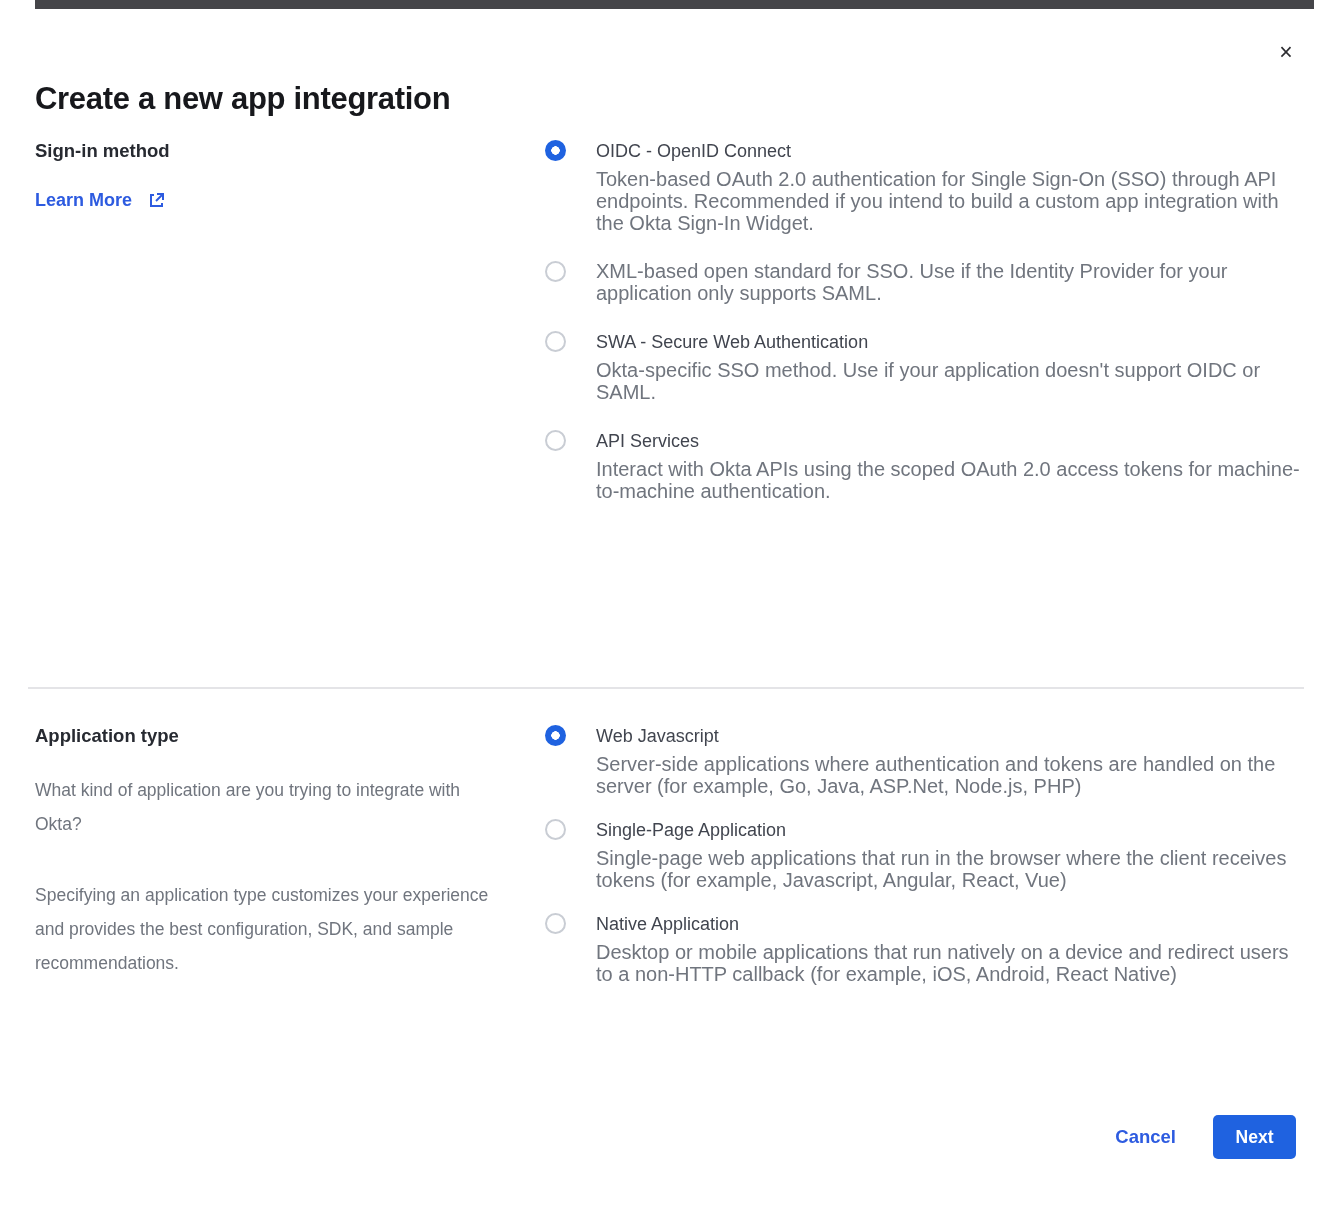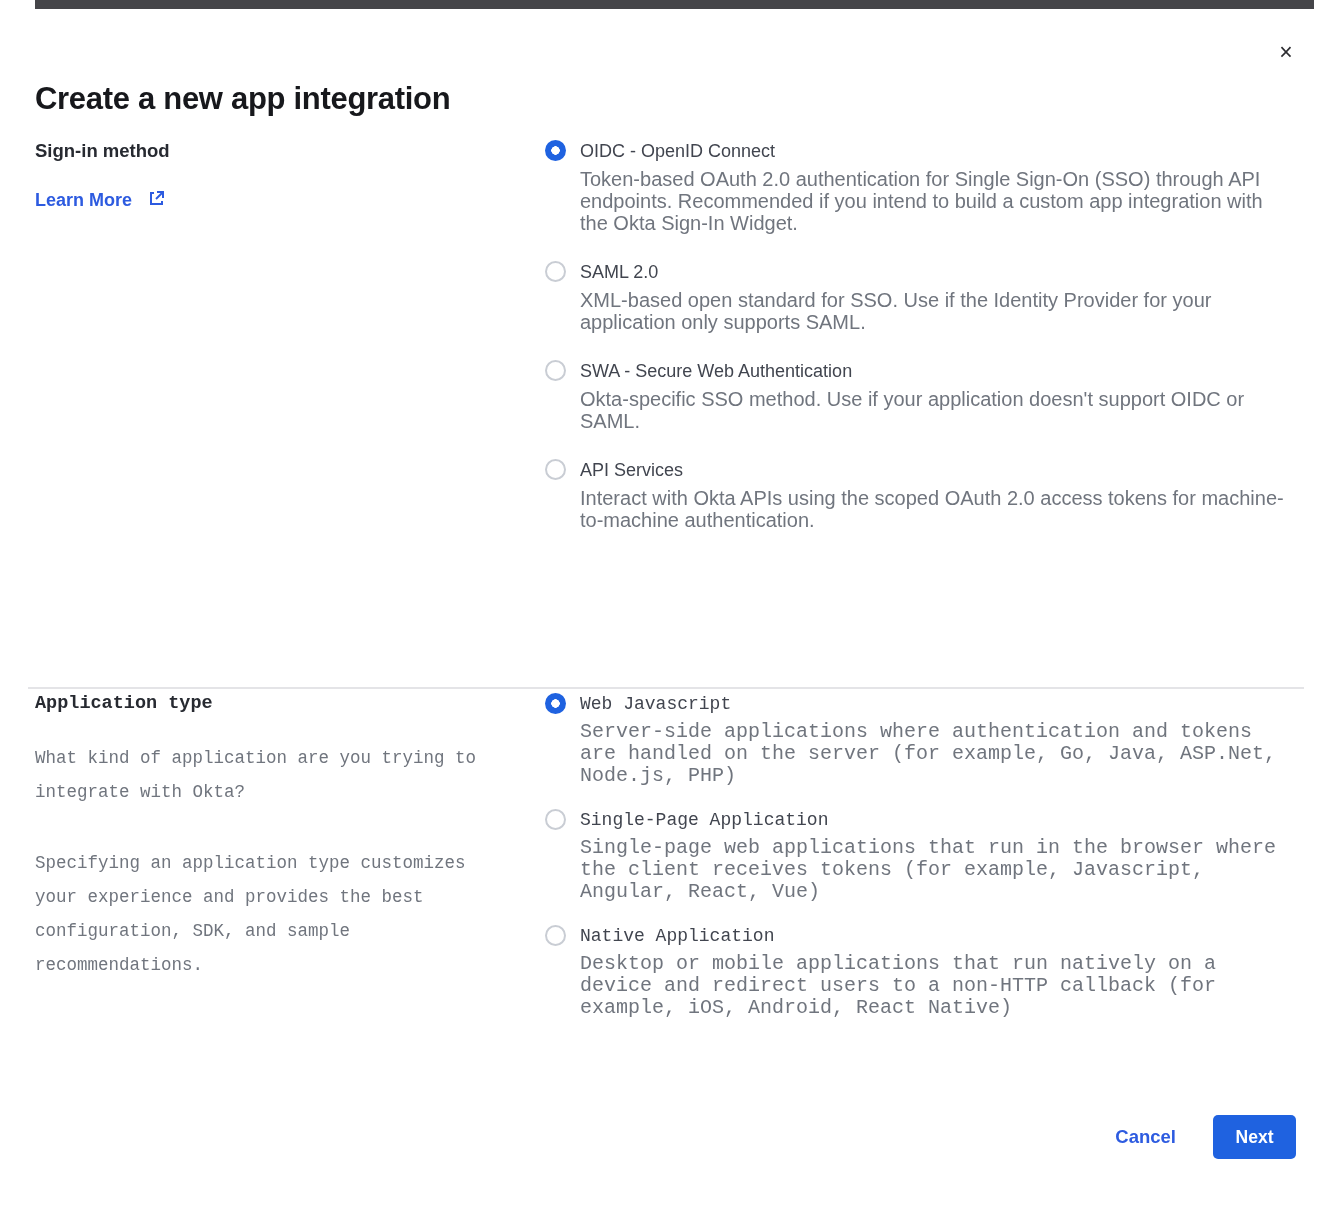--- a/index.html
+++ b/index.html
@@ -34,42 +34,42 @@
   .dialog-title{
     position:absolute;top:60px;left:35px;
     font-size:31px;font-weight:700;color:var(--title);
     letter-spacing:-0.3px;
   }
   .section{
     position:absolute;left:35px;width:1269px;
     display:flex;
   }
   .section.signin{top:139px;}
-  .section.apptype{top:692px;font-family:Liberation Mono, monospace;}
+  .section.apptype{top:724px;}
   .left-col{width:510px;flex:none;}
   .right-col{flex:1;}
   .col-label{
     font-size:18.5px;font-weight:700;color:var(--label);
     line-height:24px;
   }
   .learn-more{
     margin-top:27px;
-    display:inline-flex;align-items:flex-start;gap:16px;
+    display:inline-flex;align-items:center;gap:16px;
     color:var(--link);font-size:18px;font-weight:600;
     text-decoration:none;cursor:pointer;
   }
   .learn-more svg{display:block;}
   .col-para{
     font-size:17.5px;color:var(--desc);line-height:34px;
     max-width:474px;margin:0;
   }
   .col-para.first{margin-top:25px;}
   .col-para.second{margin-top:37px;}
   .option{
-    display:flex;gap:14px;
+    display:flex;gap:30px;
   }
   .signin .option{margin-bottom:26px;}
   .apptype .option{margin-bottom:21px;}
   .radio{
     width:21px;height:21px;border-radius:50%;
     border:2px solid var(--radio-ring);background:#fff;
     flex:none;margin-top:1px;cursor:pointer;
   }
   .radio.selected{
     border:none;
@@ -133,21 +133,20 @@
     <span class="radio selected"></span>
     <div class="option-body">
       <div class="option-label">OIDC - OpenID Connect</div>
       <div class="option-desc">Token-based OAuth 2.0 authentication for Single Sign-On (SSO) through API endpoints. Recommended if you intend to build a custom app integration with the Okta Sign-In Widget.</div>
     </div>
   </div>
 
   <div class="option">
     <span class="radio"></span>
     <div class="option-body">
-      <div class="option-label">SAML 2.0</div>
       <div class="option-desc">XML-based open standard for SSO. Use if the Identity Provider for your application only supports SAML.</div>
     </div>
   </div>
 
   <div class="option">
     <span class="radio"></span>
     <div class="option-body">
       <div class="option-label">SWA - Secure Web Authentication</div>
       <div class="option-desc">Okta-specific SSO method. Use if your application doesn't support OIDC or SAML.</div>
     </div>

